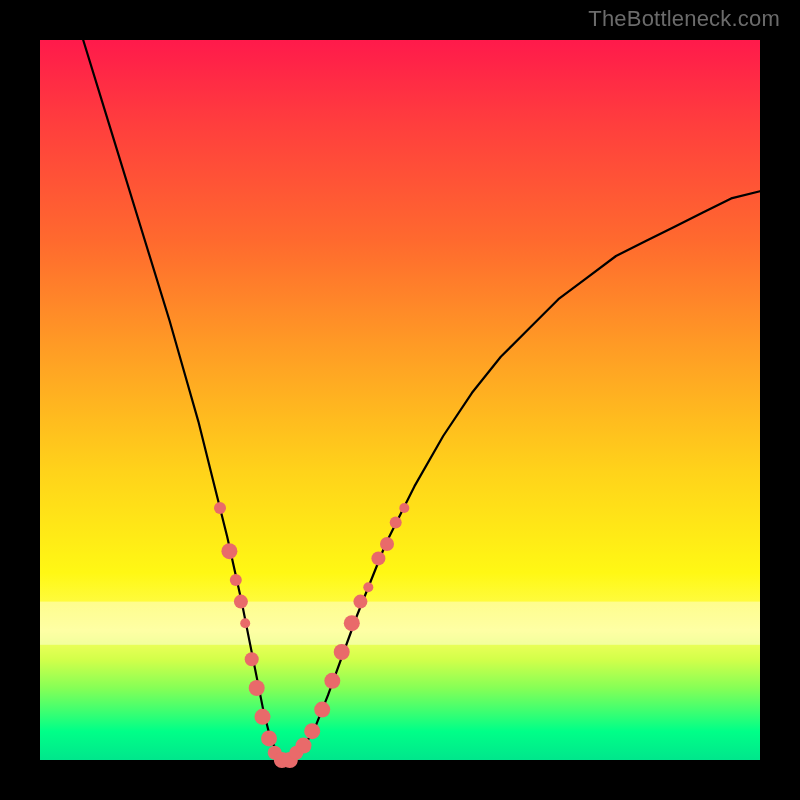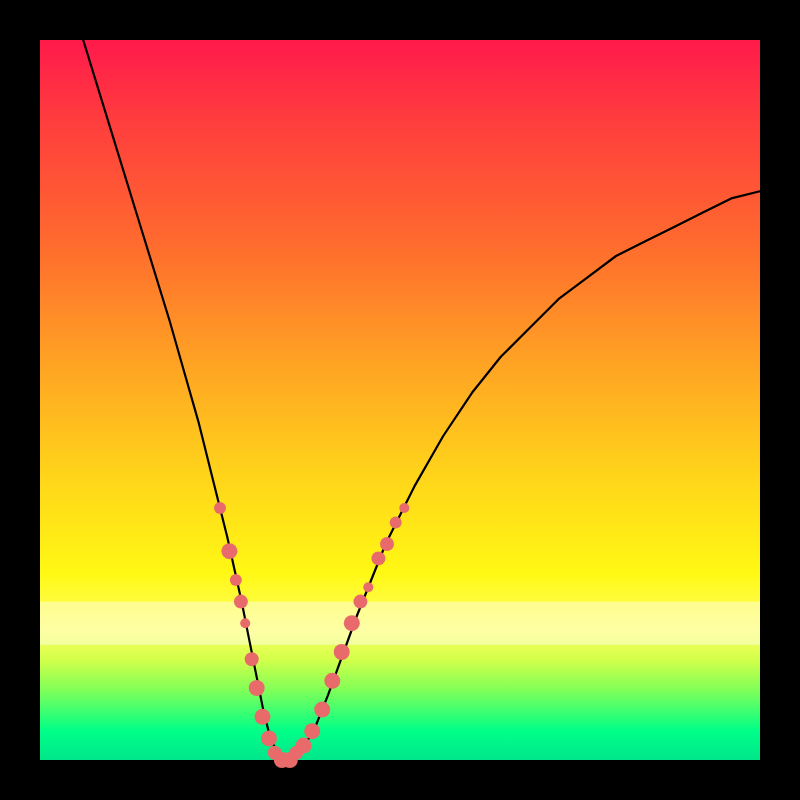--- a/index.html
+++ b/index.html
@@ -54,20 +54,21 @@
     top: 0;
     width: 720px;
     height: 720px;
     overflow: visible;
   }
 </style>
 </head>
 <body>
 
 <div class="frame">
+  <div class="watermark">TheBottleneck.com</div>
 
   <div class="plot">
     <svg class="curve" viewBox="0 0 720 720" preserveAspectRatio="none">
       <g id="bands">
           <rect x="0" y="561.6" width="720" height="43.19999999999993" fill="rgba(255,255,255,0.42)"></rect>
         </g>
       <g id="line">
           <path d="M43.2 0.0 L72.0 93.6 L100.8 187.2 L129.6 280.8 L144.0 331.2 L158.4 381.6 L172.8 439.2 L187.2 496.8 L201.6 561.6 L208.8 597.6 L216.0 633.6 L223.2 669.6 L230.4 698.4 L237.6 712.8 L244.8 720.0 L252.0 720.0 L259.2 712.8 L273.6 691.2 L288.0 655.2 L316.8 576.0 L345.6 504.0 L374.4 446.4 L403.2 396.0 L432.0 352.8 L460.8 316.8 L489.6 288.0 L518.4 259.2 L547.2 237.6 L576.0 216.0 L604.8 201.6 L633.6 187.2 L662.4 172.8 L691.2 158.4 L720.0 151.2" fill="none" stroke="#000000" stroke-width="2.2" stroke-linecap="round" stroke-linejoin="round"></path>
         </g>
       <g id="dots">

